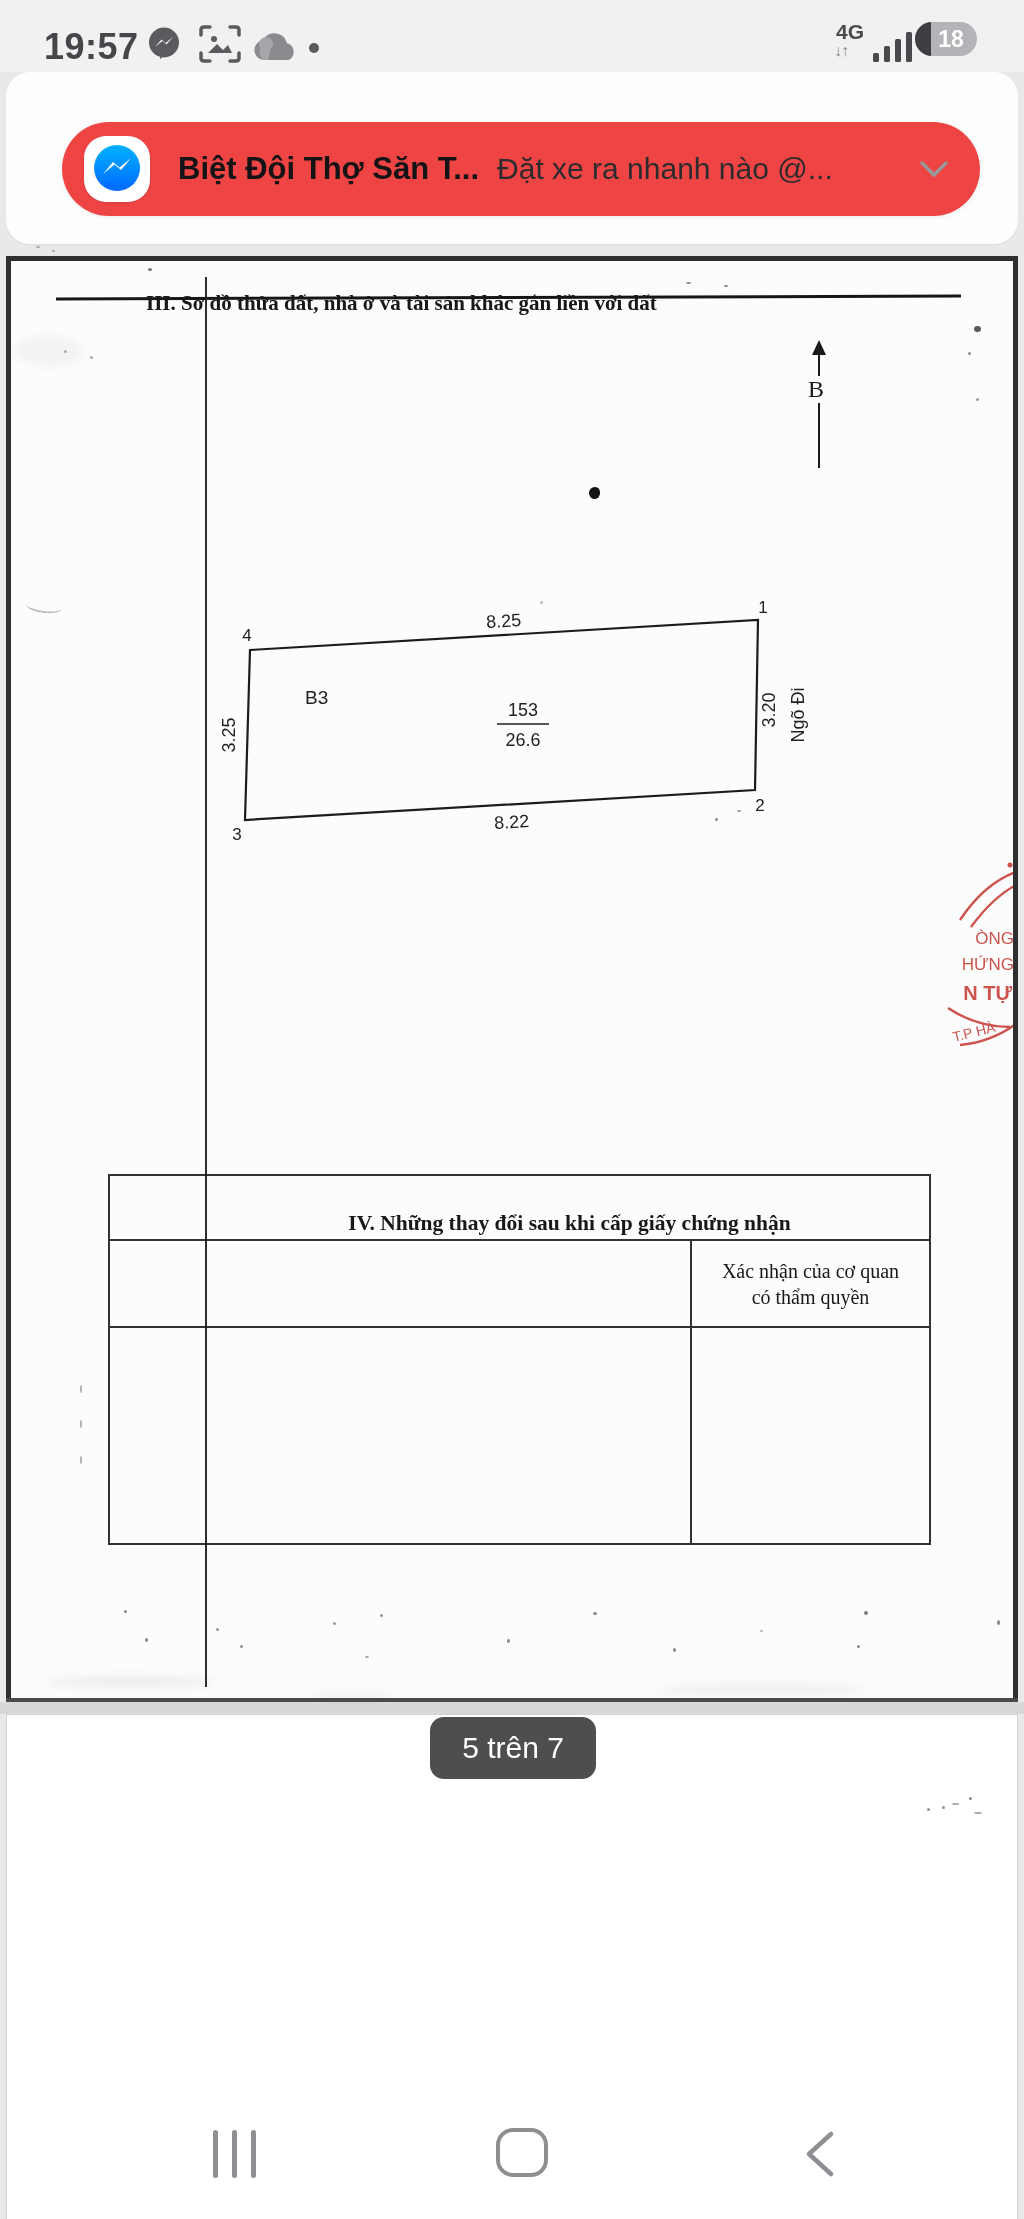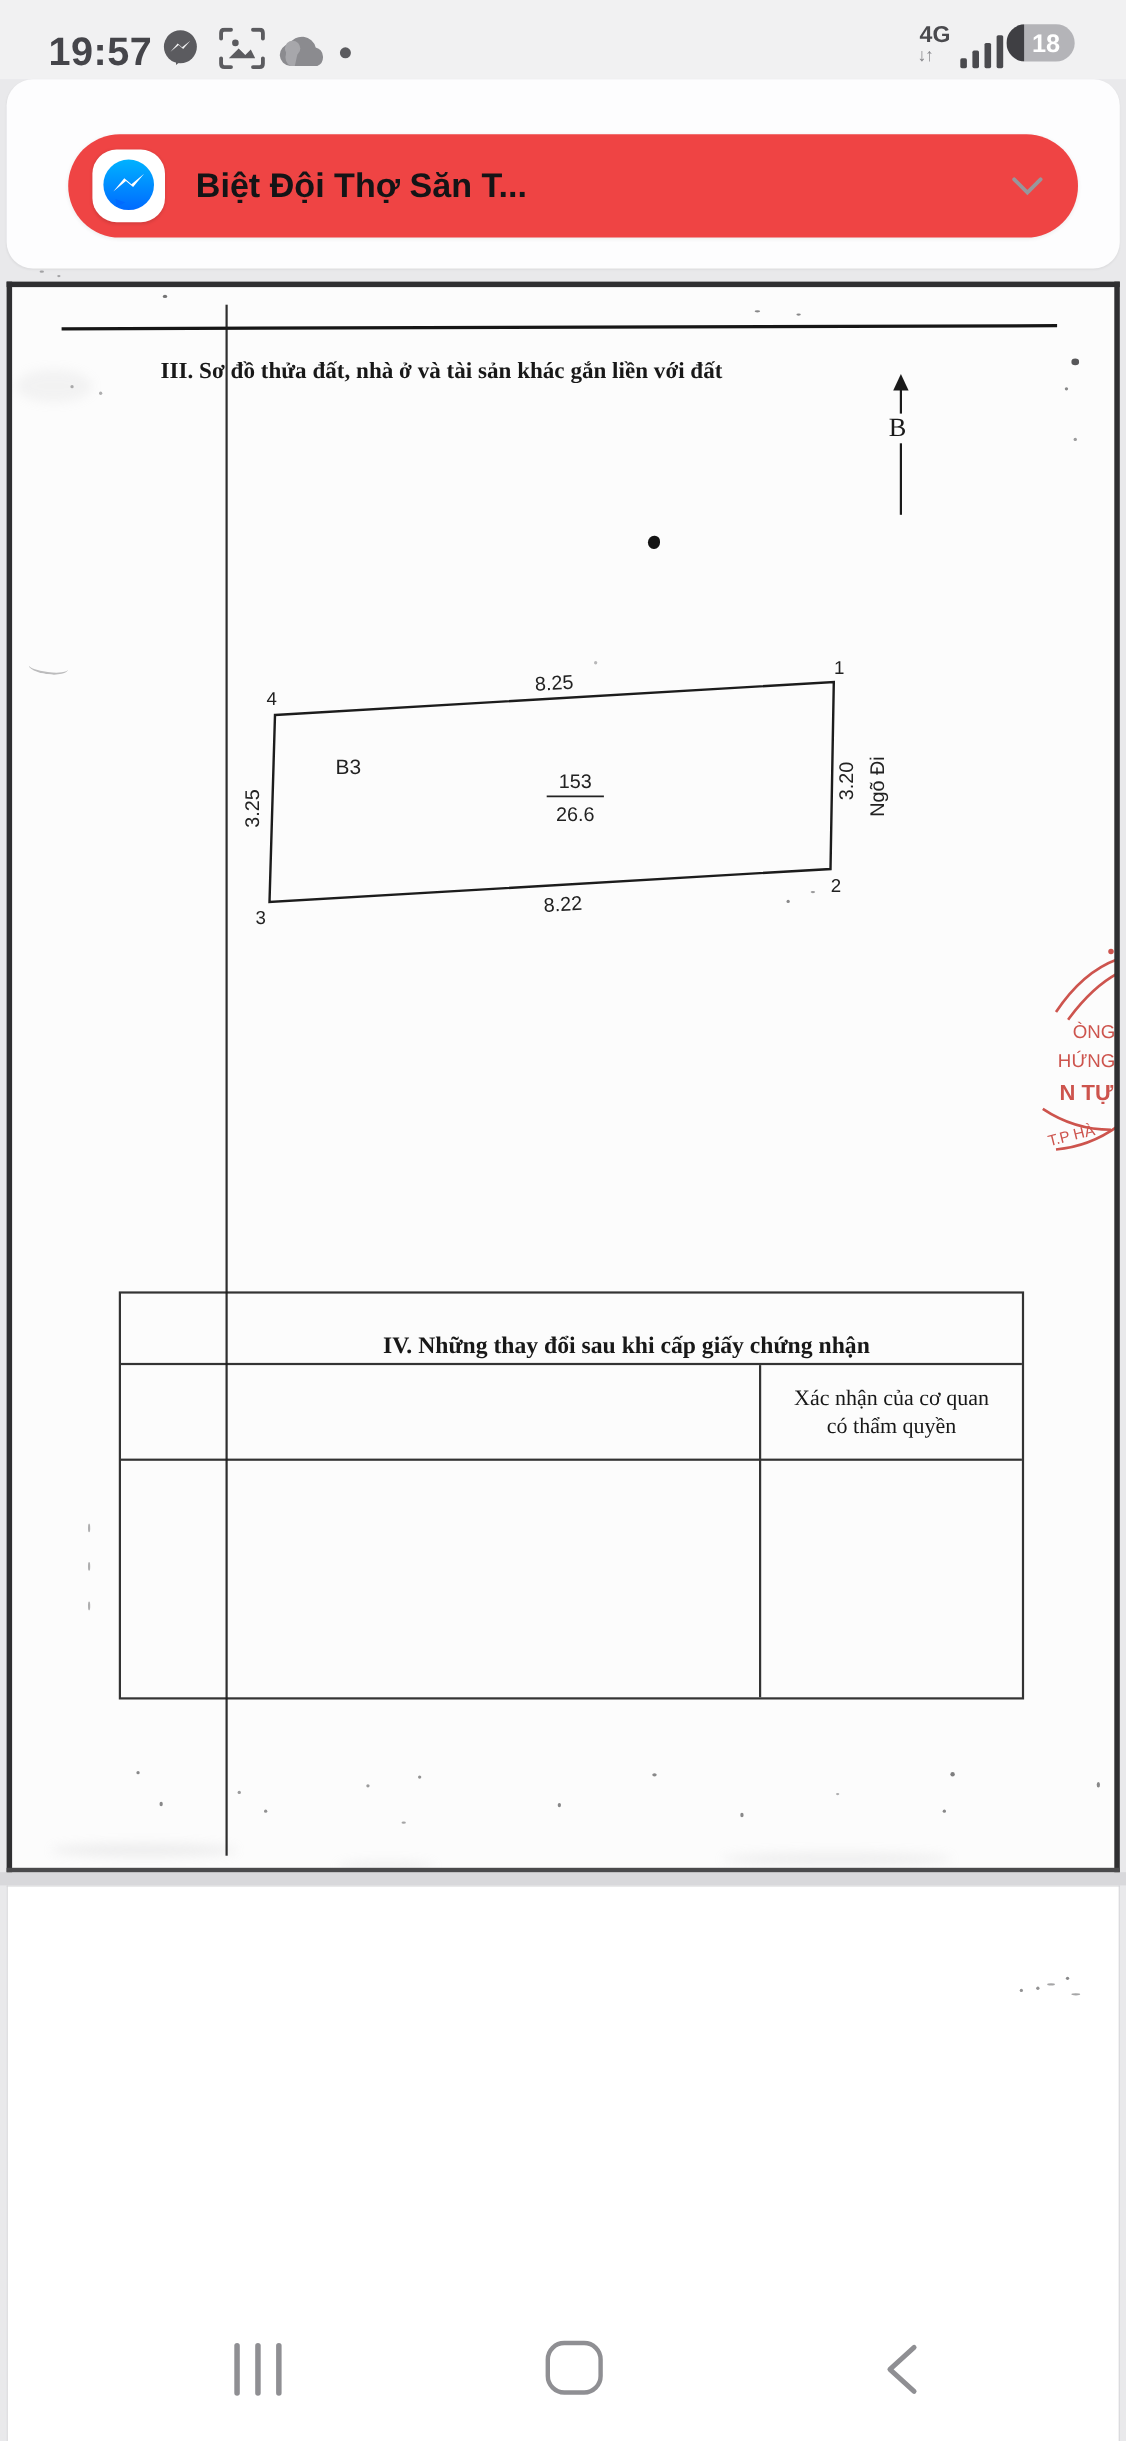--- a/index.html
+++ b/index.html
@@ -28,21 +28,21 @@
               box-shadow:0 1px 3px rgba(0,0,0,.12);display:flex;align-items:center;justify-content:center;flex:0 0 auto;}
   #chat-title{margin-left:28px;font-size:31px;font-weight:700;color:#141416;white-space:nowrap;}
   #chat-msg{margin-left:18px;font-size:30px;color:#2b2b2e;white-space:nowrap;}
   #chat-chevron{margin-left:auto;margin-right:28px;flex:0 0 auto;}
 
   
   #page1{position:absolute;left:6px;top:256px;width:1012px;height:1446px;background:#fcfcfc;}
   .pg-border{position:absolute;background:#2f2f31;z-index:10;}
   #fold-line{position:absolute;left:199px;top:21px;width:2px;height:1410px;background:#1c1c1c;opacity:.92;z-index:3;}
   #top-rule{position:absolute;left:50px;top:40px;width:905px;height:3px;background:#161616;transform:rotate(-.18deg);z-index:2;}
-  #sec3-title{position:absolute;left:140px;top:69px;font-family:"Liberation Serif",serif;font-weight:700;
+  #sec3-title{position:absolute;left:140px;top:35px;font-family:"Liberation Serif",serif;font-weight:700;
               font-size:21px;color:#181818;white-space:nowrap;z-index:2;}
   #north-line{position:absolute;left:812px;top:94px;width:2px;height:118px;background:#1a1a1a;}
   #north-head{position:absolute;left:806px;top:84px;width:0;height:0;border-left:7px solid transparent;
               border-right:7px solid transparent;border-bottom:15px solid #1a1a1a;}
   #north-label{position:absolute;left:800px;top:120px;font-family:"Liberation Serif",serif;font-size:24px;
                color:#1a1a1a;background:#fcfcfc;padding:0 2px;}
   #bullet-dot{position:absolute;left:583px;top:231px;width:11px;height:12px;background:#141414;border-radius:55% 45% 50% 50%;}
   #plot-svg{position:absolute;left:209px;top:329px;z-index:2;}
   #plot-svg text{fill:#222;font-family:"Liberation Sans",sans-serif;}
   #stamp-svg{position:absolute;left:940px;top:604px;z-index:2;}
@@ -132,20 +132,21 @@
               <stop offset="0" stop-color="#00b2ff"></stop>
                 <stop offset="1" stop-color="#006aff"></stop>
             </linearGradient>
           </defs>
           <circle cx="25" cy="24" r="23" fill="url(#mgrad)"></circle>
           <path d="M14 44 L13 37 L22 40 Z" fill="#006aff"></path>
           <polygon points="11,30 21,18 27.5,23.5 39,14 29,26 22.5,20.5" fill="#fff"></polygon>
         </svg>
       </div>
       <span id="chat-title">Biệt Đội Thợ Săn T...</span>
+      <span id="chat-msg">Đặt xe ra nhanh nào @...</span>
       <svg id="chat-chevron" width="36" height="30" viewBox="0 0 36 30">
         <path d="M6 9 L18 21 L30 9" stroke="#97979c" stroke-width="3.5" fill="none" stroke-linecap="round"></path>
       </svg>
     </div>
   </div>
 
   <div id="page1">
 
     <div id="fold-line"></div>
     <div id="top-rule"></div>
@@ -213,20 +214,23 @@
     <div class="pg-border" style="left:0;top:0;width:1012px;height:5px"></div>
     <div class="pg-border" style="left:0;top:0;width:5px;height:1446px"></div>
     <div class="pg-border" style="left:1007px;top:0;width:5px;height:1446px"></div>
     <div class="pg-border" style="left:0;top:1442px;width:1012px;height:4px;background:#4a4a4c"></div>
   </div>
 
   <div id="page-gap"></div>
 
   <div id="page2"></div>
 
+  <div id="pager-badge">
+    <span>5 trên 7</span>
+  </div>
 
   <div>
     <div class="nav-ic" style="left:213px;top:2130px;width:43px;height:48px">
       <div class="rbar" style="left:0"></div>
       <div class="rbar" style="left:19px"></div>
       <div class="rbar" style="left:38px"></div>
     </div>
     <div class="nav-ic" id="nav-home"></div>
     <svg class="nav-ic" style="left:800px;top:2130px" width="38" height="48" viewBox="0 0 38 48">
       <path d="M31 4 L9 24 L31 44" stroke="#8f8f93" stroke-width="4.5" fill="none" stroke-linecap="round" stroke-linejoin="round"></path>

